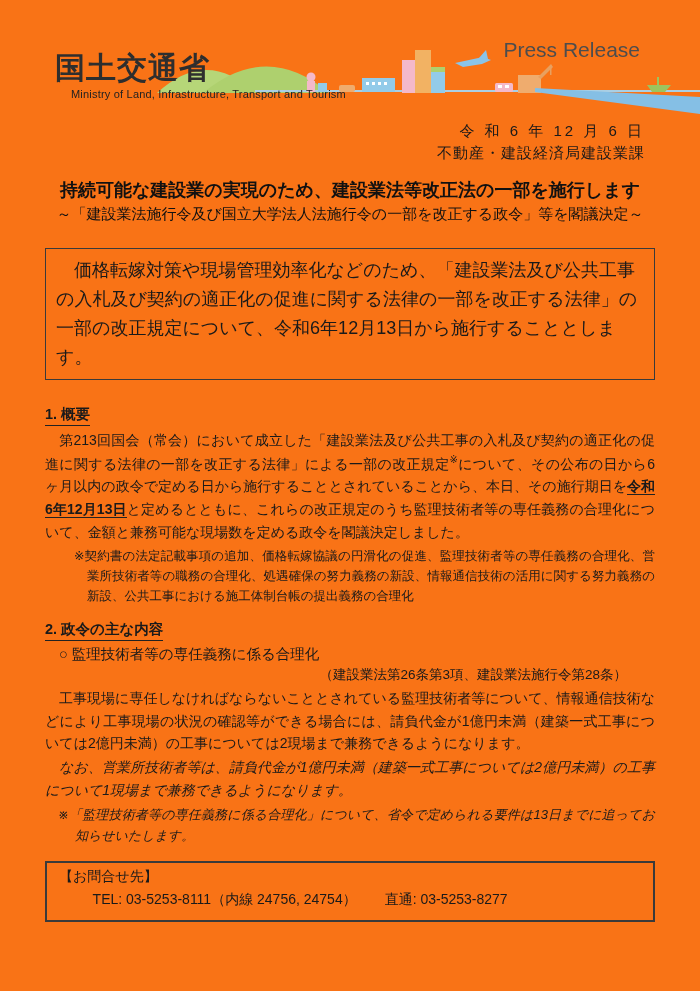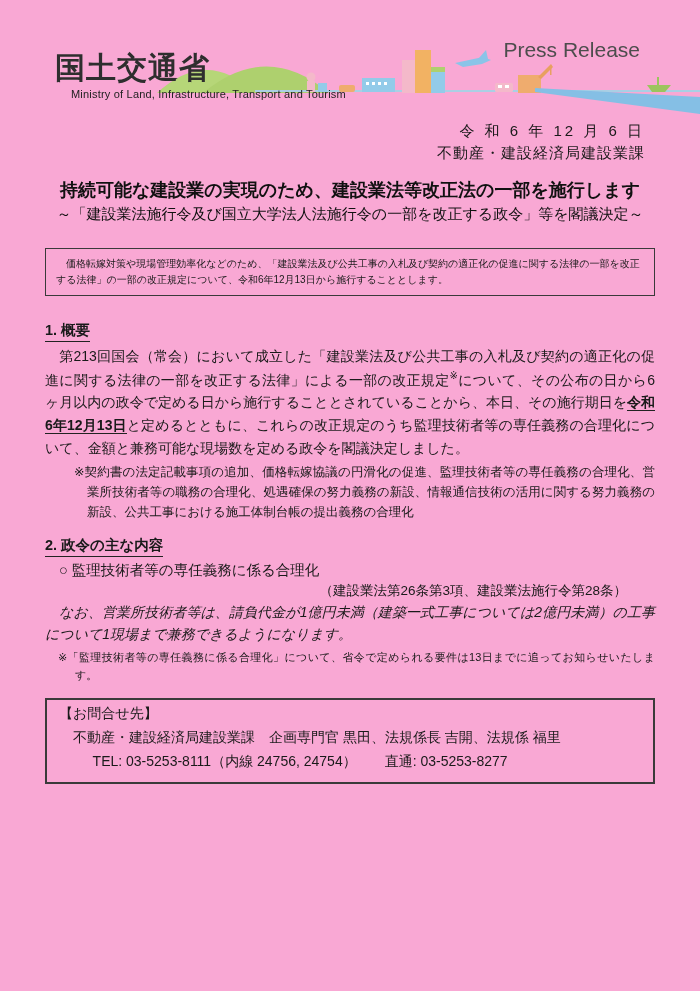--- a/index.html
+++ b/index.html
@@ -2,21 +2,21 @@
 <html><head>
 <meta charset="utf-8">
 <style>
   * { box-sizing: border-box; margin: 0; padding: 0; }
   html, body { background: #ffffff; }
   .page {
     position: relative;
     width: 700px;
     height: 991px;
     margin: 0 auto;
-    background: #f9a8d4;
+    background: #f97316;
     font-family: "Liberation Sans", "DejaVu Sans", sans-serif;
     color: #1a1a1a;
     overflow: hidden;
   }
   
   .header { position: relative; height: 118px; }
   .logo-ja {
     position: absolute; left: 55px; top: 48px;
     font-size: 30px; font-weight: bold; color: #2e2e2e; letter-spacing: 1px;
   }
@@ -34,21 +34,21 @@
   .date-line { font-size: 15px; letter-spacing: 3px; line-height: 1.45; }
   .dept-line { font-size: 15px; letter-spacing: 1px; line-height: 1.45; }
   
   .doc-title { margin-top: 14px; text-align: center; font-size: 18px; font-weight: bold; color: #111; }
   .doc-subtitle { margin-top: 3px; text-align: center; font-size: 15px; color: #111; }
   
   .summary-box {
     margin: 24px 45px 0 45px;
     border: 1.5px solid #3a3a3a;
     padding: 7px 10px;
-    font-size: 10px; line-height: 1.62;
+    font-size: 18px; line-height: 1.62;
   }
   
   .section { margin: 0 45px; }
   .section-1 { margin-top: 25px; }
   .section-heading {
     display: inline-block;
     font-size: 14.5px; font-weight: bold;
     border-bottom: 1.5px solid #222;
     padding-bottom: 1px;
   }
@@ -58,21 +58,21 @@
   .fn-note {
     margin-top: 2px; margin-left: 42px; text-indent: -13px;
     font-size: 12.5px; line-height: 1.6; color: #1a1a1a; text-align: justify;
   }
   .section-2 { margin-top: 14px; }
   .bullet-line { font-size: 14.5px; margin-top: 4px; margin-left: 14px; }
   .law-ref { font-size: 13.5px; text-align: right; padding-right: 28px; margin-top: 2px; }
   .para2 { margin-top: 1px; font-style: italic; }
   .sec2-note {
     margin-top: 3px; margin-left: 30px; text-indent: -17px;
-    font-size: 11px; line-height: 1.6; text-align: justify;
+    font-size: 13px; line-height: 1.6; text-align: justify; font-style: italic;
   }
   
   .contact-box {
     margin: 14px 45px 0 45px;
     border: 2px solid #3a3a3a;
     padding: 2px 12px 8px 12px;
     font-size: 14px; line-height: 1.7;
   }
   .contact-line1 { padding-left: 1em; }
   .contact-line2 { padding-left: 2.4em; }
@@ -166,23 +166,23 @@
     </div>
     <div class="fn-note">※契約書の法定記載事項の追加、価格転嫁協議の円滑化の促進、監理技術者等の専任義務の合理化、営業所技術者等の職務の合理化、処遇確保の努力義務の新設、情報通信技術の活用に関する努力義務の新設、公共工事における施工体制台帳の提出義務の合理化</div>
   </div>
 
   <div class="section section-2">
     <div>
       <span class="section-heading">2. 政令の主な内容</span>
     </div>
     <div class="bullet-line">○ 監理技術者等の専任義務に係る合理化</div>
     <div class="law-ref">（建設業法第26条第3項、建設業法施行令第28条）</div>
+    <div class="body-para">　工事現場に専任しなければならないこととされている監理技術者等について、情報通信技術などにより工事現場の状況の確認等ができる場合には、請負代金が1億円未満（建築一式工事については2億円未満）の工事については2現場まで兼務できるようになります。</div>
     <div class="body-para para2">　なお、営業所技術者等は、請負代金が1億円未満（建築一式工事については2億円未満）の工事について1現場まで兼務できるようになります。</div>
     <div class="sec2-note">※「監理技術者等の専任義務に係る合理化」について、省令で定められる要件は13日までに追ってお知らせいたします。</div>
   </div>
 
   <div class="contact-box">
     <div>【お問合せ先】</div>
-    <div class="contact-line1">不動産・建設経済局建設業課　企画専門官 黒田、法規係長 吉開、法規係 福里</div>
     <div class="contact-line2">TEL: 03-5253-8111（内線 24756, 24754）　　直通: 03-5253-8277</div>
   </div>
 
 </div>
 
 </body></html>

